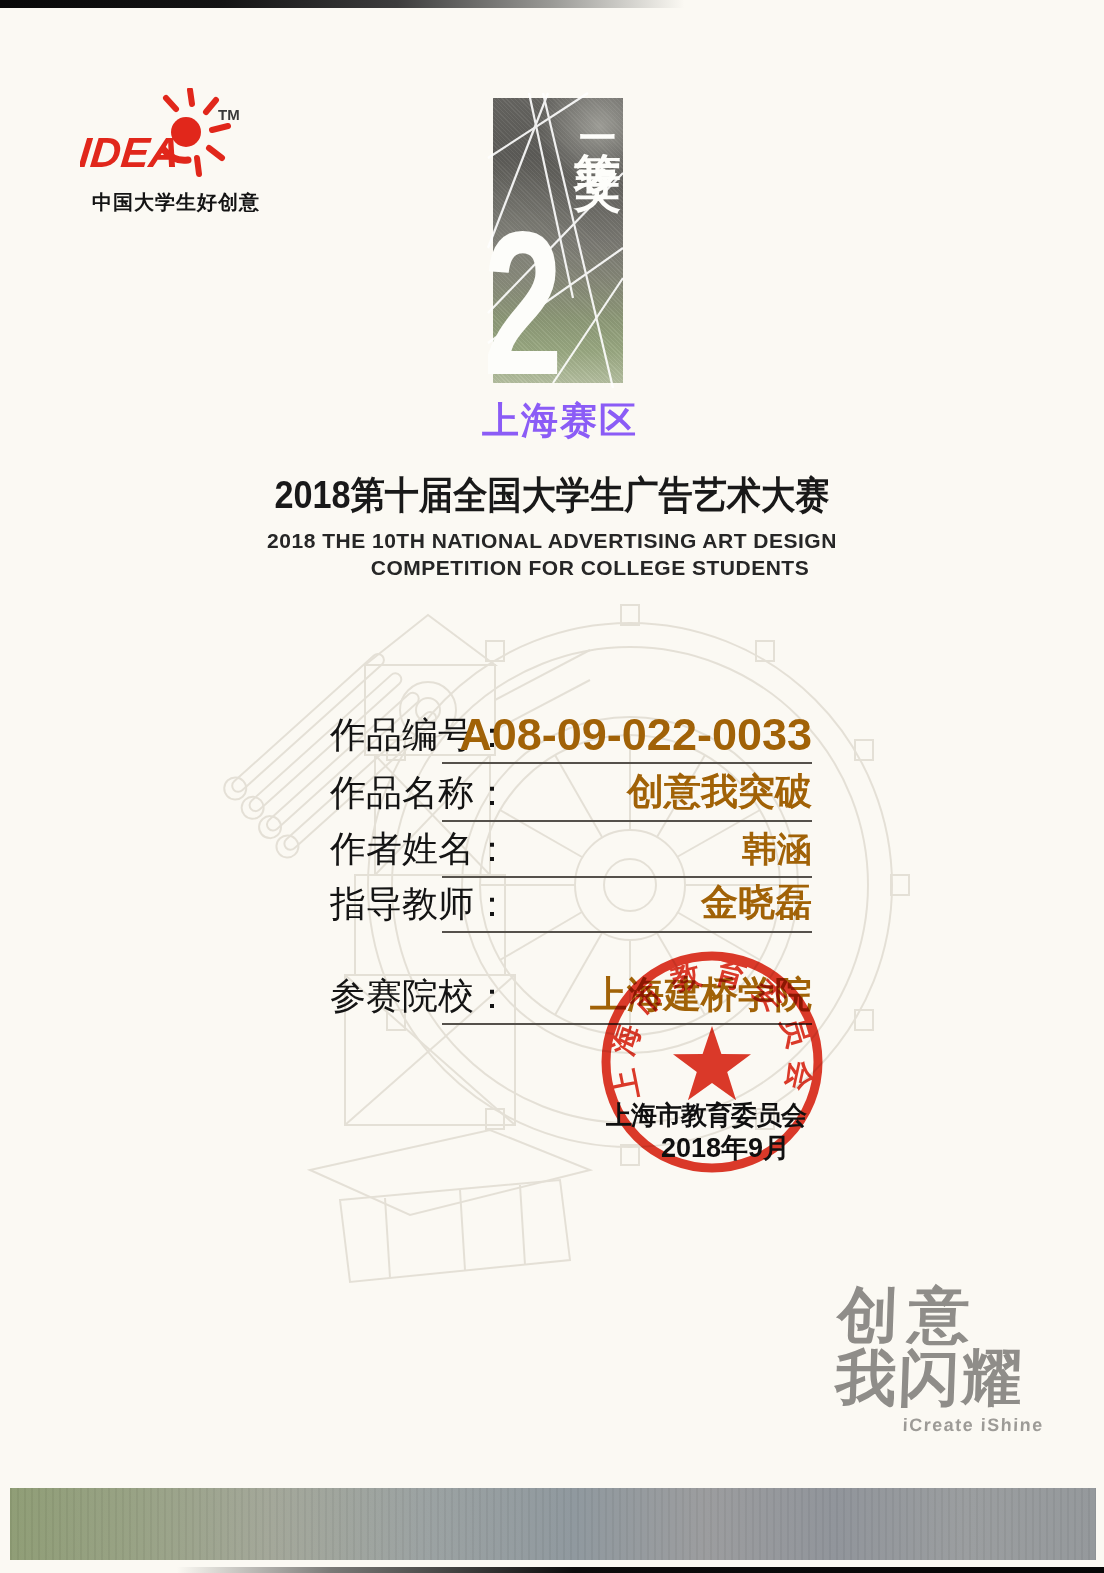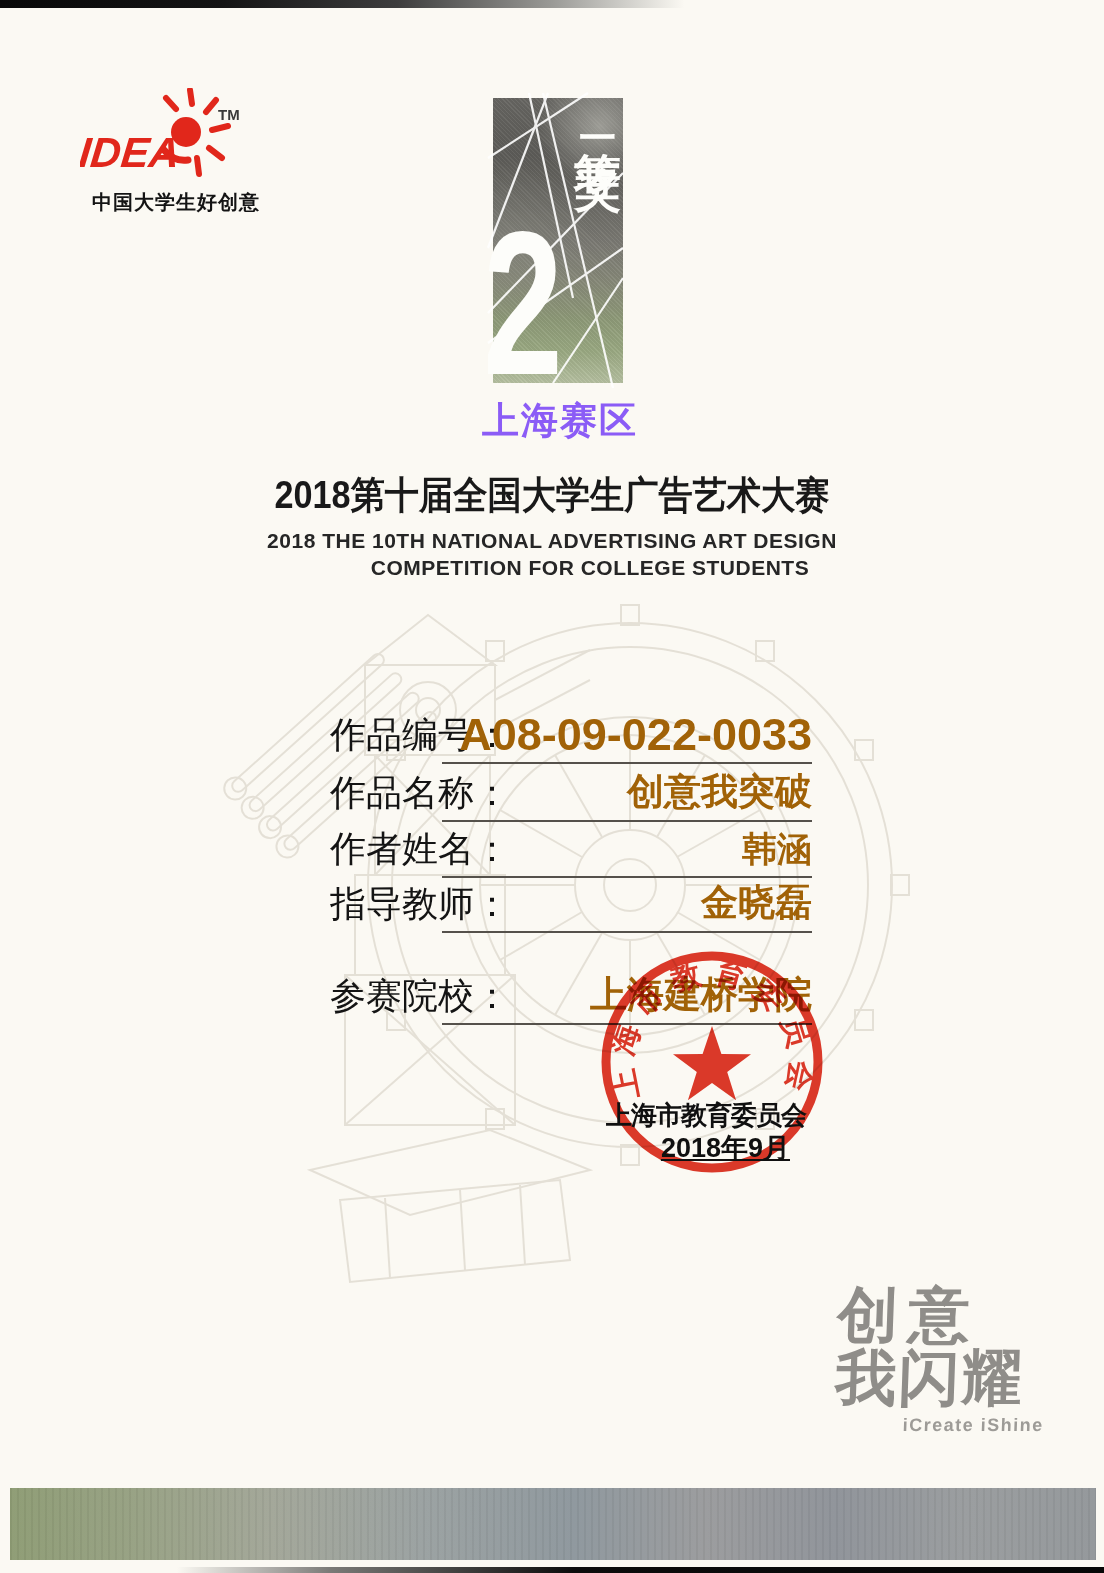--- a/index.html
+++ b/index.html
@@ -49,21 +49,21 @@
   .field-value{position:absolute;left:112px;right:0;bottom:5px;text-align:right;
     font-weight:700;color:#a16207;white-space:nowrap;}
   .row-1 .field-value{font-size:45px;bottom:3px;}
   .row-2 .field-value{font-size:37px;}
   .row-3 .field-value{font-size:35px;}
   .row-4 .field-value{font-size:37px;}
   .row-5 .field-value{font-size:37px;}
   
   .seal-svg{left:595px;top:945px;width:234px;height:234px;mix-blend-mode:multiply;opacity:.93;}
   .issuer-org{left:606px;top:1098px;width:184px;font-size:26px;font-weight:700;letter-spacing:-1px;color:#101010;white-space:nowrap;}
-  .issuer-date{left:606px;top:1130px;width:184px;text-align:right;font-size:27px;font-weight:600;color:#101010;text-decoration:underline;}
+  .issuer-date{left:606px;top:1130px;width:184px;text-align:right;font-size:27px;font-weight:600;color:#101010;}
   
   .brand{left:836px;top:1284px;width:210px;transform:skewX(-2deg);}
   .brand-l1,.brand-l2{font-weight:900;color:#8f8d89;line-height:1.03;}
   .brand-l1{font-size:61px;letter-spacing:10px;}
   .brand-l2{font-size:61px;letter-spacing:2px;}
   .brand-en{margin-top:5px;text-align:right;font-size:18px;font-weight:700;color:#9d9b97;letter-spacing:1.5px;}
   
   .bottom-strip{left:10px;top:1488px;width:1086px;height:72px;
     background:
       repeating-linear-gradient(90deg,rgba(0,0,0,.035) 0 2px,rgba(255,255,255,.02) 2px 7px),

